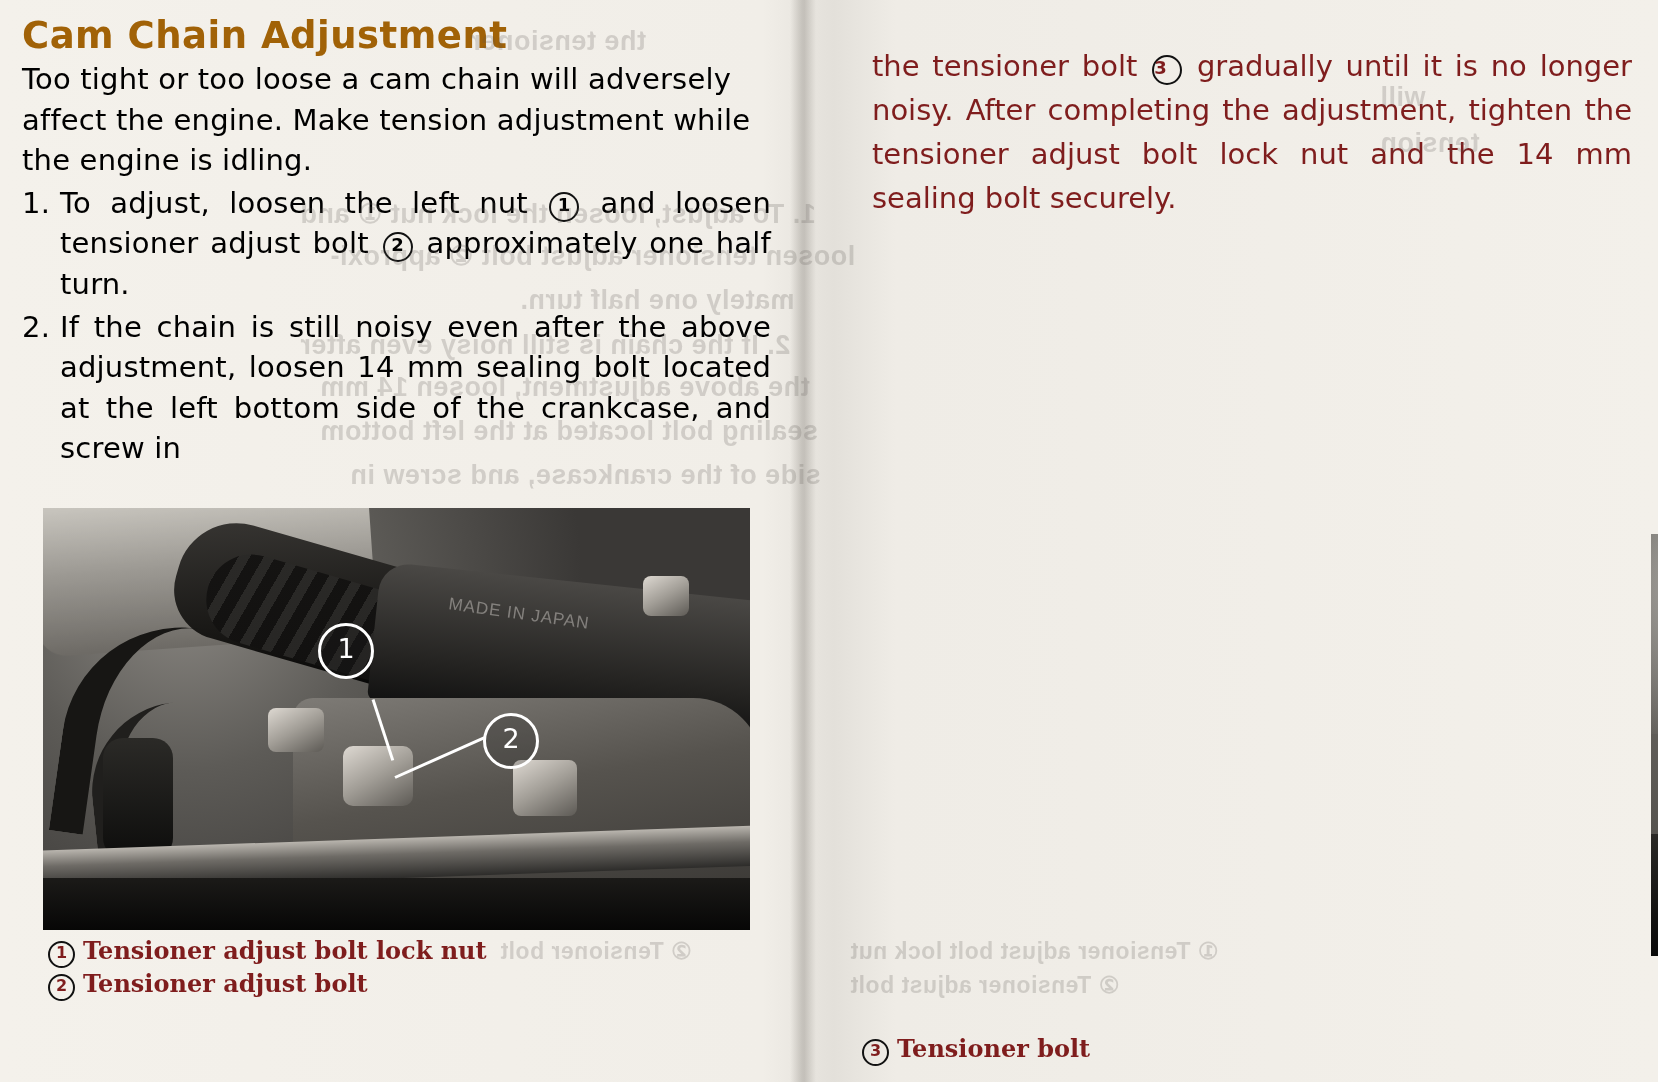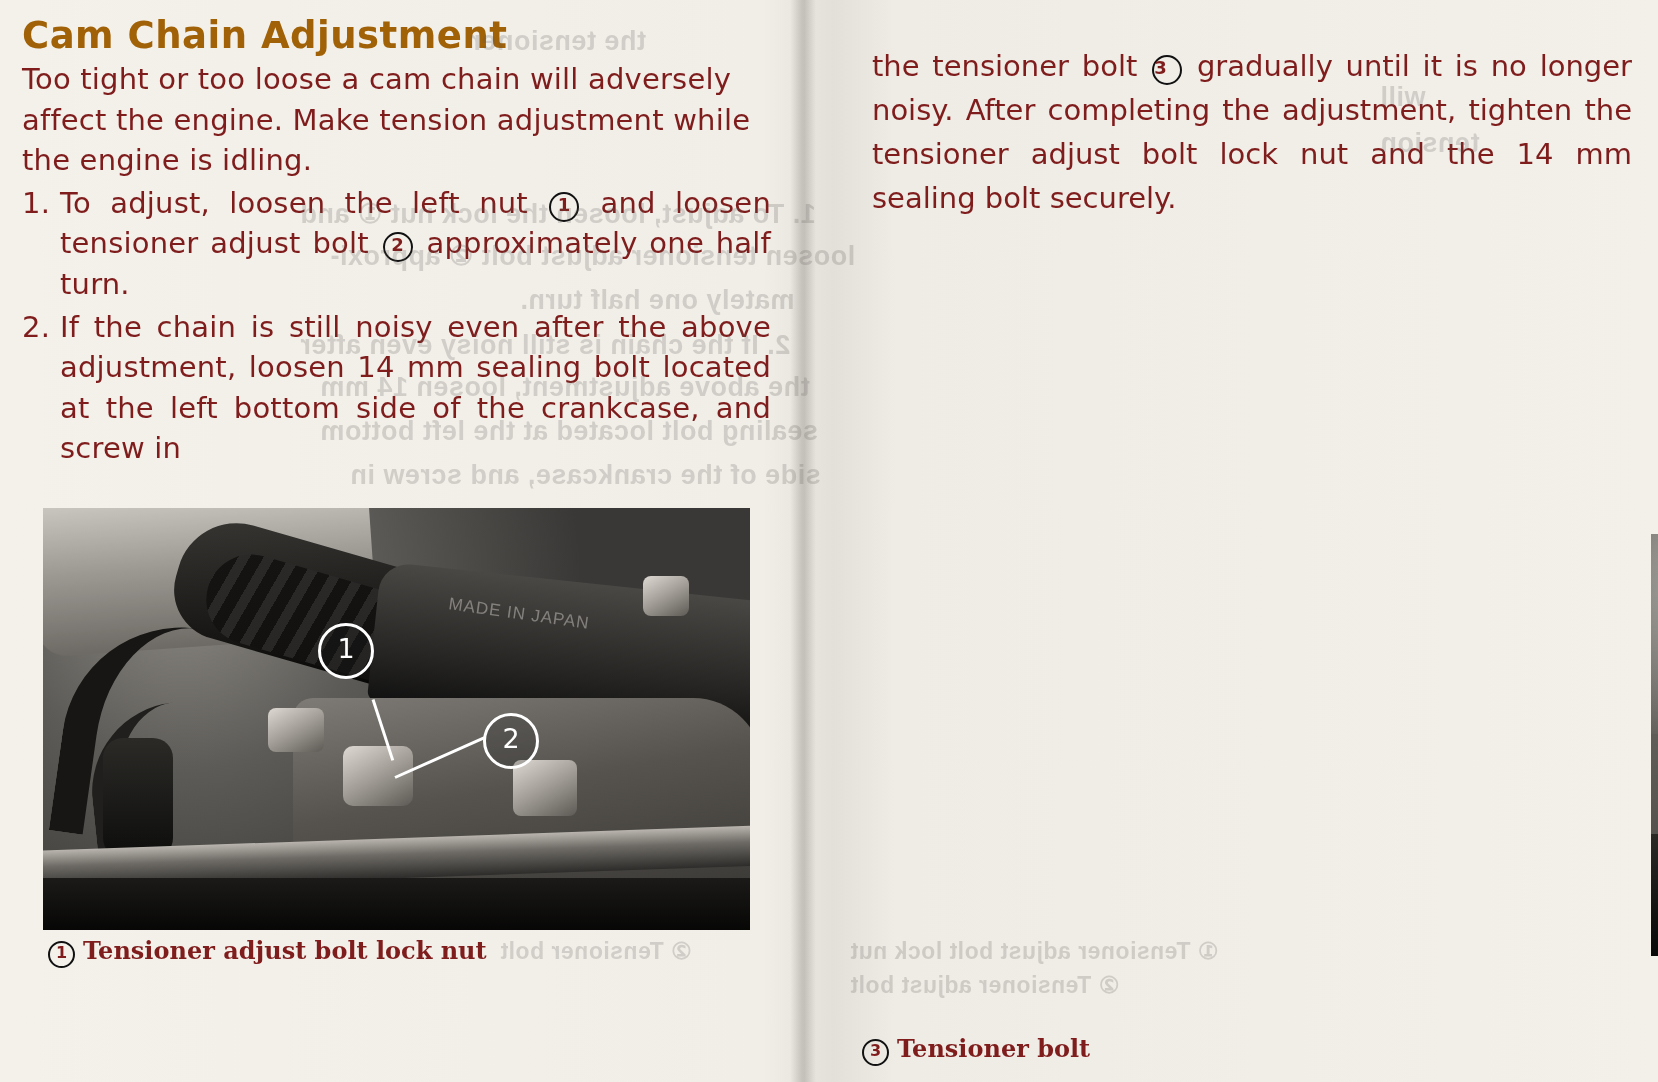--- a/index.html
+++ b/index.html
@@ -68,21 +68,21 @@
     margin: 0;
     padding: 14px 0 2px 22px;
     letter-spacing: 0.5px;
     color: #a16207;
   }
 
   .body-text {
     font-family: "DejaVu Sans", sans-serif;
     font-size: 29px;
     line-height: 1.40;
-    color: #7f1d1d;
+    color: #000000;
     padding: 0 24px 0 22px;
     letter-spacing: 0.2px;
   }
   .body-text p { margin: 0 0 2px 0; }
 
   .numlist {
     margin: 2px 0 0 0;
     padding: 0;
     list-style: none;
   }
@@ -332,20 +332,23 @@
       <div class="leader" style="left:330px; top:190px; width:64px; transform:rotate(72deg);"></div>
       <div class="leader" style="left:352px; top:268px; width:98px; transform:rotate(-24deg);"></div>
 
       <div class="callout" style="left:275px; top:115px;">1</div>
       <div class="callout" style="left:440px; top:205px;">2</div>
     </div>
 
     <div class="caption" style="left:48px; top:936px;">
       <span class="cnum">1</span><span>Tensioner adjust bolt lock nut</span>
     </div>
+    <div class="caption" style="left:48px; top:969px;">
+      <span class="cnum">2</span><span>Tensioner adjust bolt</span>
+    </div>
   </div>
 
   <div class="gutter-shadow"></div>
 
   <div class="col col-right">
 
     <div class="ghost" style="left:560px; top:82px; font-size:27px;">will</div>
     <div class="ghost" style="left:560px; top:128px; font-size:27px;">tension</div>
     <div class="ghost" style="left:30px; top:938px; font-size:23px;">① Tensioner adjust bolt lock nut</div>
     <div class="ghost" style="left:30px; top:972px; font-size:23px;">② Tensioner adjust bolt</div>

